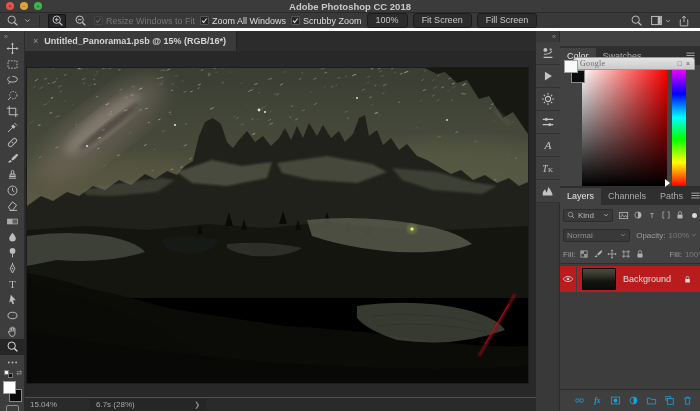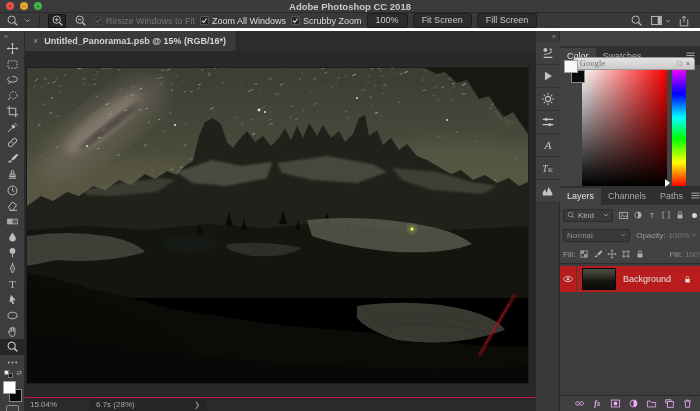--- a/index.html
+++ b/index.html
@@ -118,22 +118,22 @@
   .opval { margin-left:3px; display:flex; align-items:center; gap:2px; }
   .layerlist { flex:1; background:#3d3d3e; border-top:1px solid #2e2e2f; }
   .layerrow { height:26px; margin-top:2px; background:#b91c1c; display:flex; align-items:center;
     color:#e0e0e0; font-size:9px; }
   .eyecell { width:17px; display:flex; align-items:center; justify-content:center; color:#d0d0d0;
     border-right:1px solid #3f3f40; align-self:stretch; }
   .lthumb { width:34px; height:22px; margin-left:5px; border:1px solid #0a0a0a;
     background:linear-gradient(180deg,#4a4c3c 0%, #30322a 35%, #14150f 60%, #0a0a08 100%); }
   .lname { margin-left:7px; flex:1; }
   .llock { margin-right:8px; color:#cfcfcf; }
-  .layerfooter { height:16px; background:#3f3f40; border-top:1px solid #2a2a2b;
-    display:flex; align-items:center; justify-content:flex-end; gap:7px; padding-right:7px; color:#f0abfc;font-weight:bold; }
+  .layerfooter { height:22px; background:#3f3f40; border-top:1px solid #2a2a2b;
+    display:flex; align-items:center; justify-content:flex-end; gap:7px; padding-right:7px; color:#0ea5e9;font-weight:bold; }
 </style>
 </head>
 <body>
 
 <div class="app">
 
   <div class="titlebar">
     <div class="lights">
       <div class="light" id="tl-close" style="background: rgb(229, 81, 75);">×</div>
       <div class="light" id="tl-min" style="background: rgb(224, 163, 52);">−</div>

